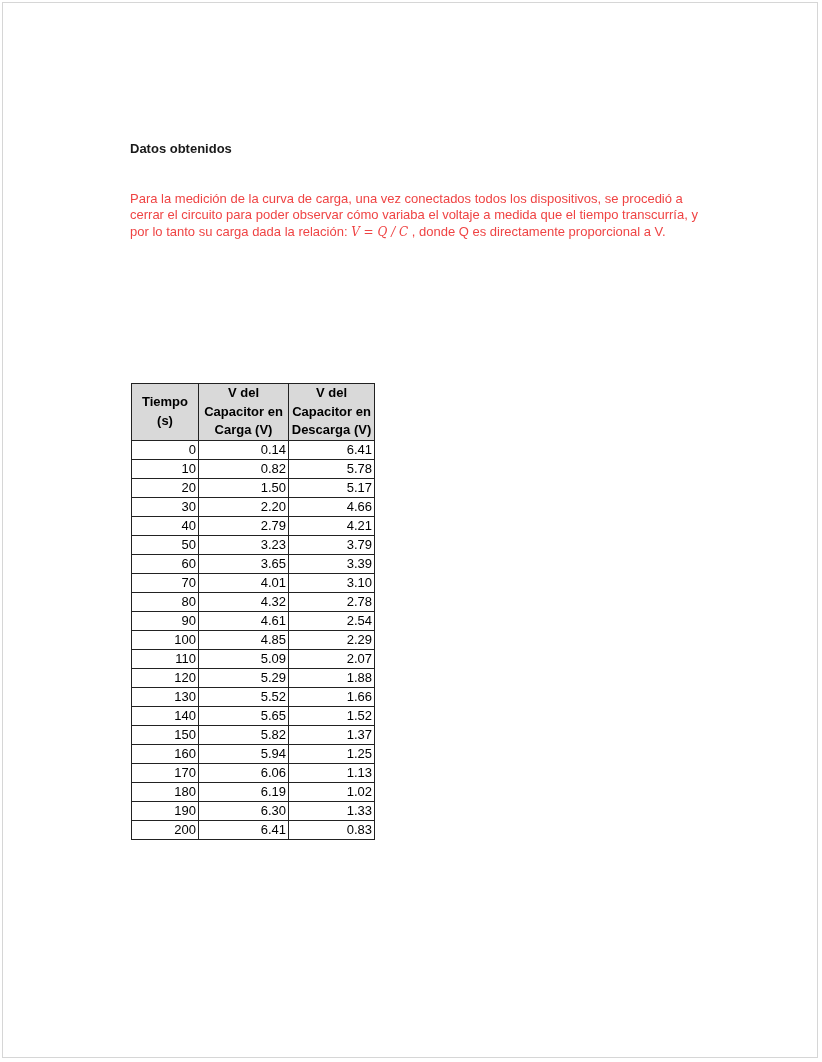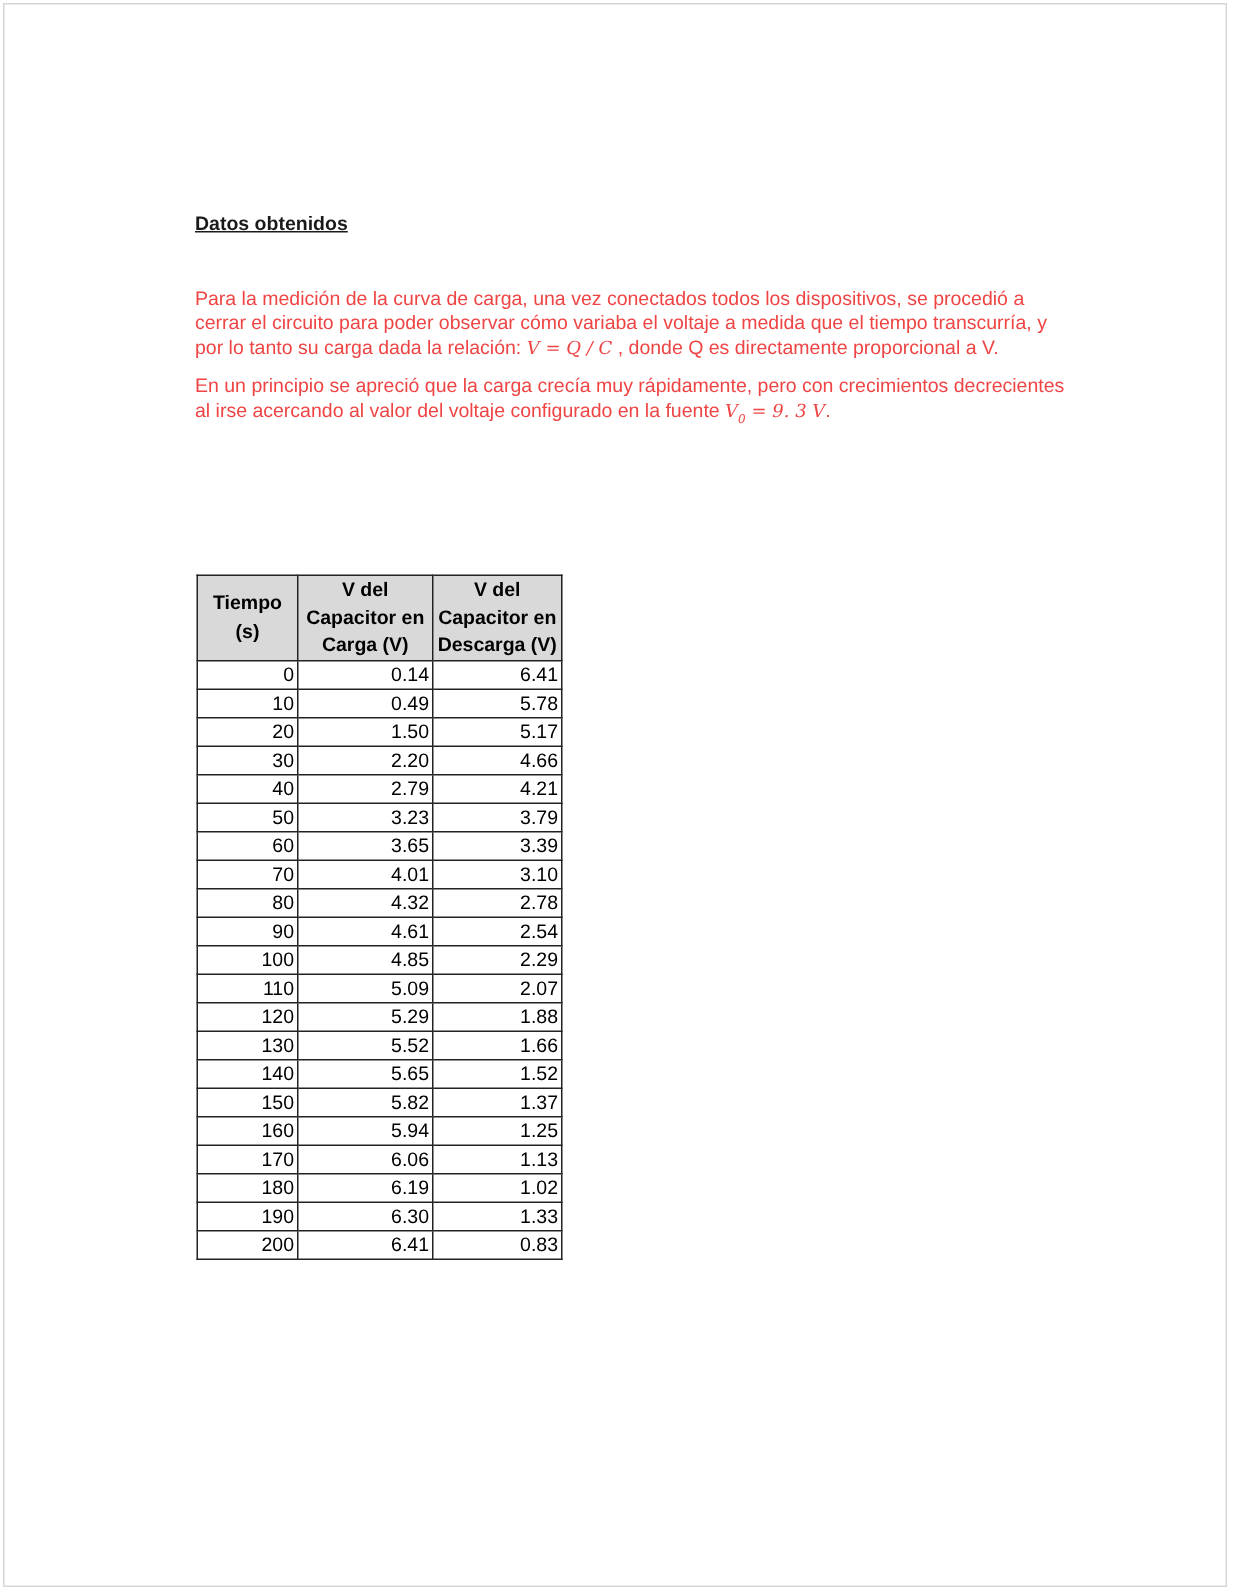--- a/index.html
+++ b/index.html
@@ -27,21 +27,20 @@
     }
     .content {
       position: absolute;
       left: 127px;
       top: 137px;
       width: 580px;
     }
     .heading {
       font-weight: bold;
       font-size: 13px;
-      text-decoration: underline;
       color: #1a1a1a;
       margin: 0;
       height: 18px;
       line-height: 18px;
     }
     .para {
       font-size: 13px;
       line-height: 16.4px;
       margin: 0;
       color: #ef4444;
@@ -90,41 +89,40 @@
   </style>
 </head>
 <body>
 
 <div class="page">
   <div class="content">
     <p class="heading">Datos obtenidos</p>
 
     <p class="para p1"><span>Para la medición de la curva de carga, una vez conectados todos los dispositivos, se procedió a cerrar el circuito para poder observar cómo variaba el voltaje a medida que el tiempo transcurría, y por lo tanto su carga dada la relación: </span><span class="math">V  =  Q / C</span><span> , donde Q es directamente proporcional a V.</span></p>
 
-    <p class="para p2"><span>En un principio se apreció que la carga crecía muy rápidamente, pero con crecimientos decrecientes al irse acercando al valor del voltaje configurado en la fuente </span><span class="math"><span>V</span><span class="sub">0</span><span> =  9. 3 V</span></span><span>.</span></p>
 
   </div>
 
   <table class="data">
     <thead>
       <tr>
         <th class="c1">Tiempo (s)</th>
         <th class="c2">V del Capacitor en Carga (V)</th>
         <th class="c3">V del Capacitor en Descarga (V)</th>
       </tr>
     </thead>
     <tbody id="table-body">
         <tr>
           <td>0</td>
           <td>0.14</td>
           <td>6.41</td>
         </tr>
         <tr>
           <td>10</td>
-          <td>0.49</td>
+          <td>0.82</td>
           <td>5.78</td>
         </tr>
         <tr>
           <td>20</td>
           <td>1.50</td>
           <td>5.17</td>
         </tr>
         <tr>
           <td>30</td>
           <td>2.20</td>

